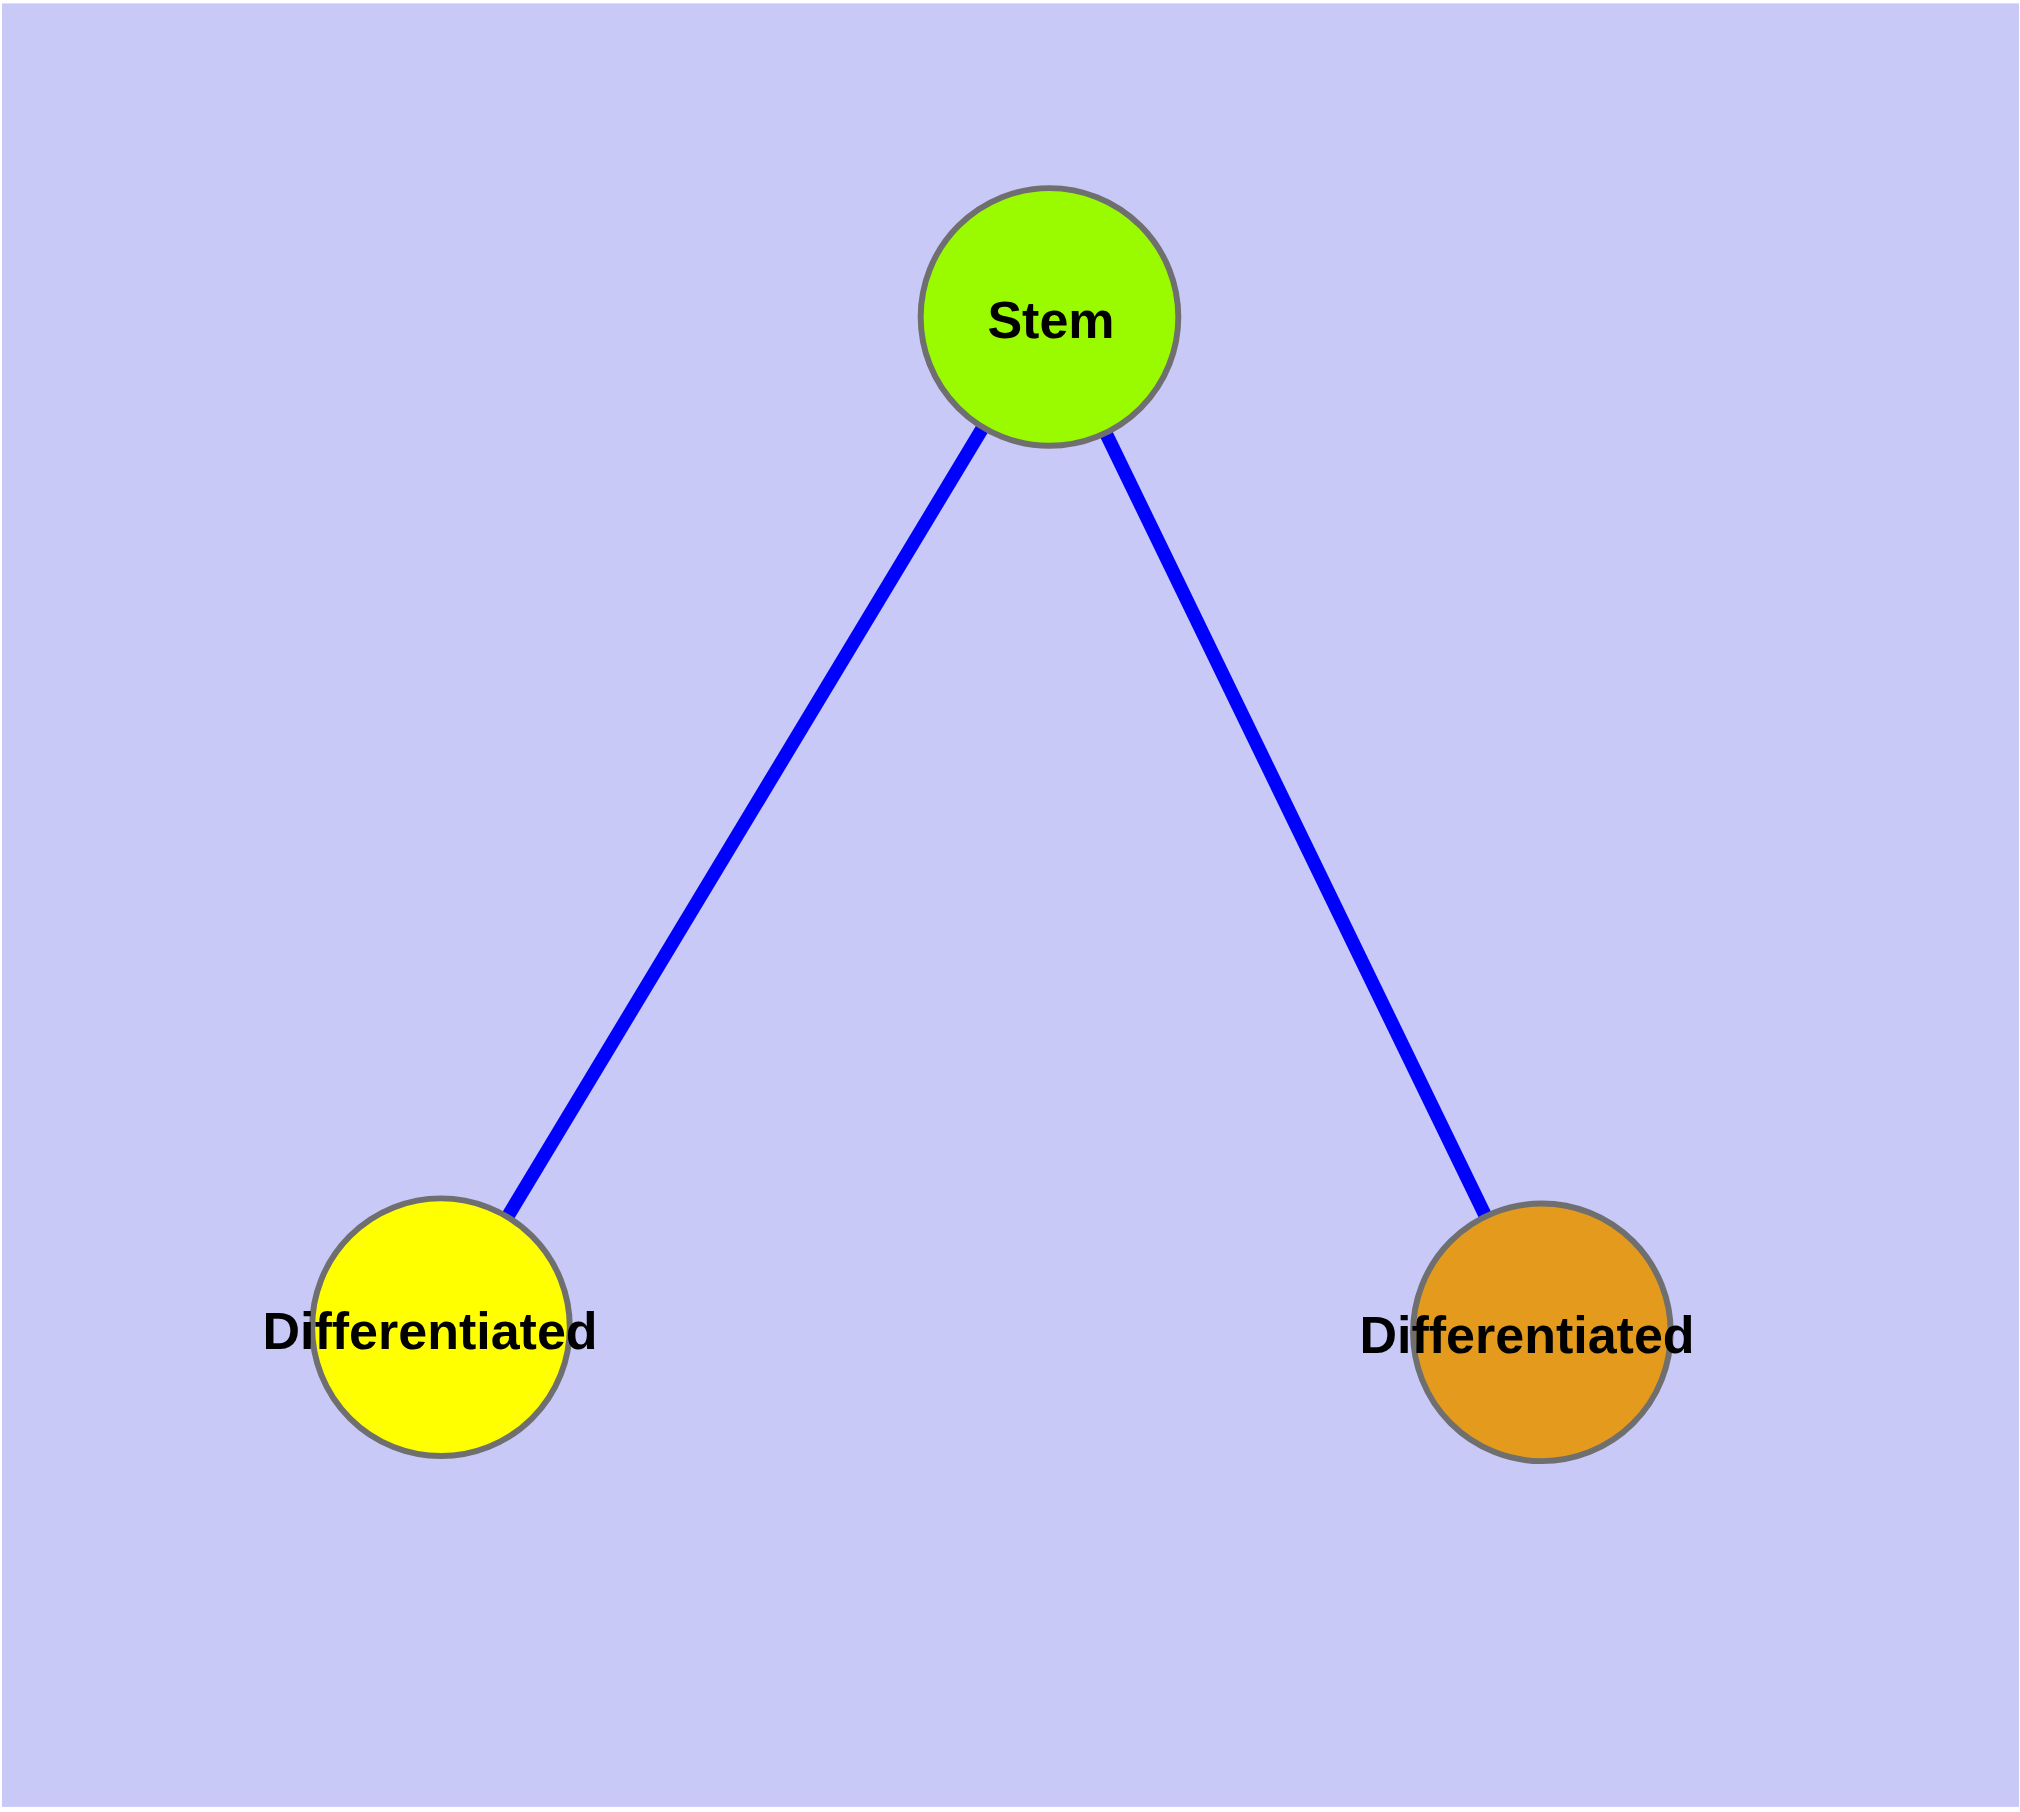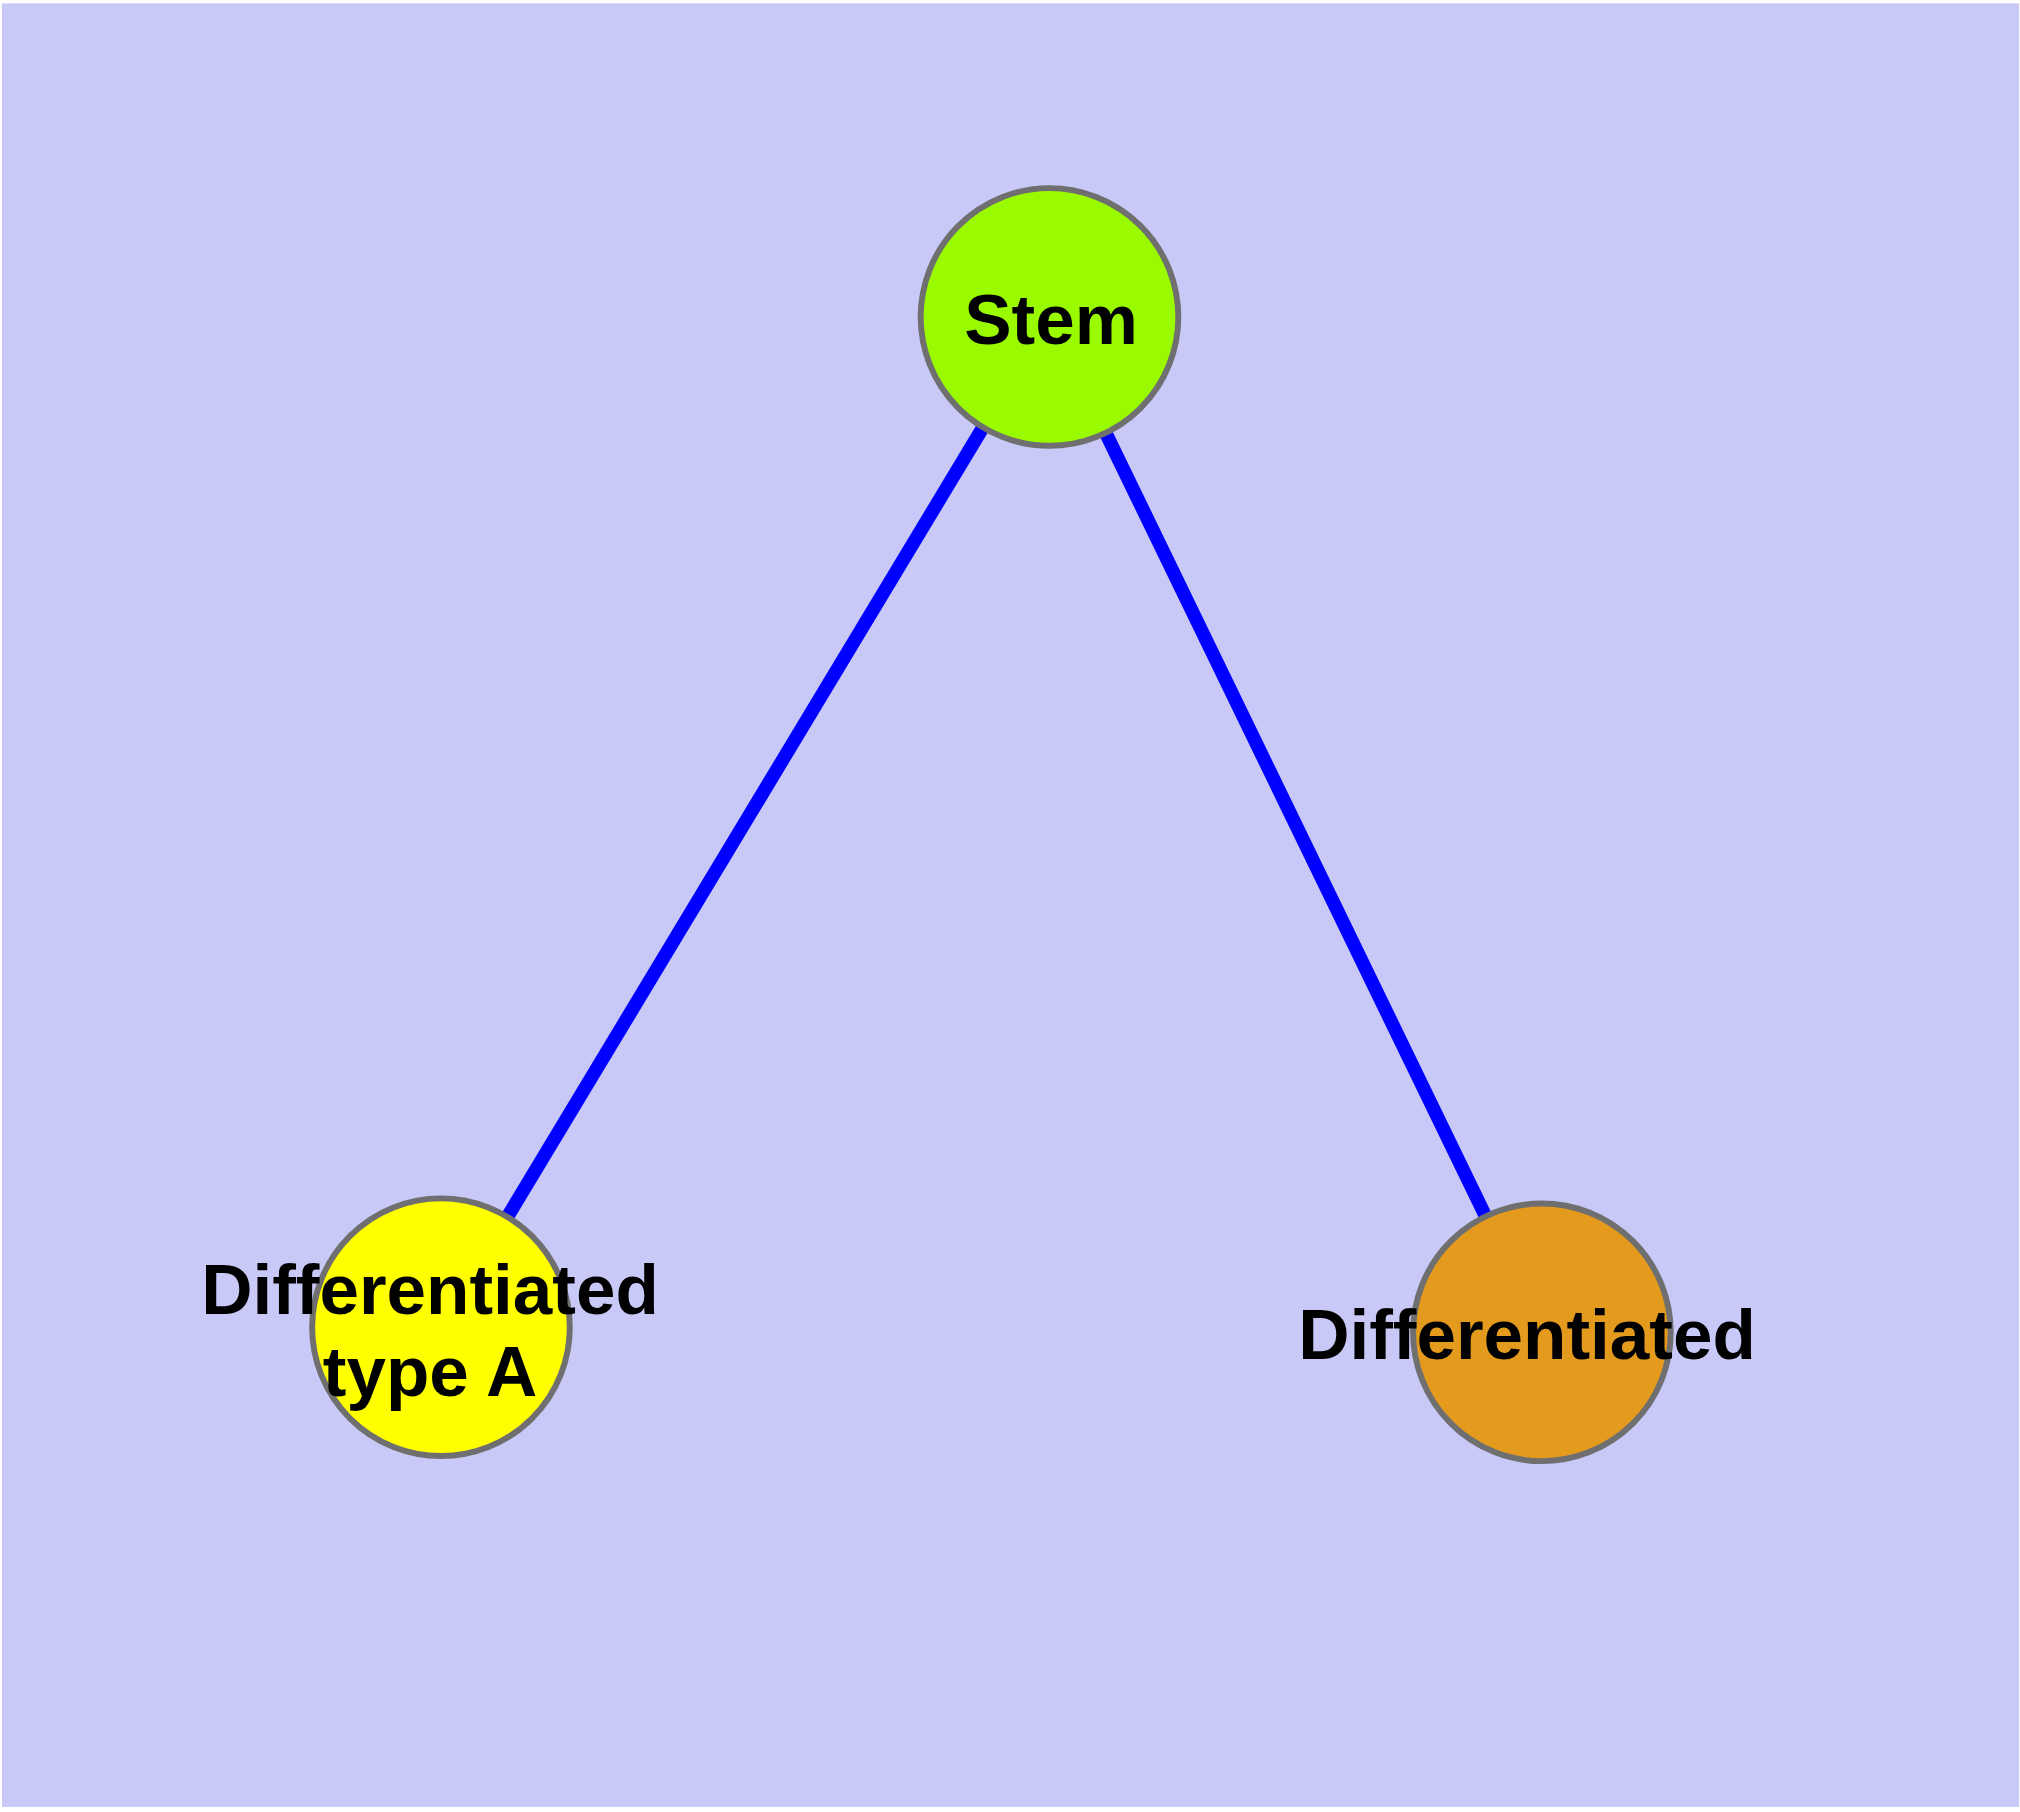--- a/index.html
+++ b/index.html
@@ -22,21 +22,21 @@
     width: 100%;
     height: 100%;
     display: block;
   }
   .node-label {
     position: absolute;
     transform: translate(-50%, -50%);
     text-align: center;
     white-space: nowrap;
     font-weight: bold;
-    font-size: 71px;
+    font-size: 52px;
     line-height: 1.16;
     color: #000000;
     letter-spacing: 0px;
   }
   .label-stem   { left: 1051px; top: 320px; }
   .label-type-a { left: 430px;  top: 1331px; }
   .label-type-b { left: 1527px; top: 1335px; }
 </style>
 </head>
 <body>
@@ -57,21 +57,20 @@
 
     <circle cx="1819" cy="1572" r="152" fill="#E49B1D" stroke="#6F6F6F" stroke-width="7"></circle>
   </svg>
 
   <div class="node-label label-stem">
     <span>Stem</span>
   </div>
 
   <div class="node-label label-type-a">
     <div>Differentiated</div>
-    <div>type A</div>
   </div>
 
   <div class="node-label label-type-b">
     <div>Differentiated</div>
   </div>
 
 </div>
 
 
 </body></html>

